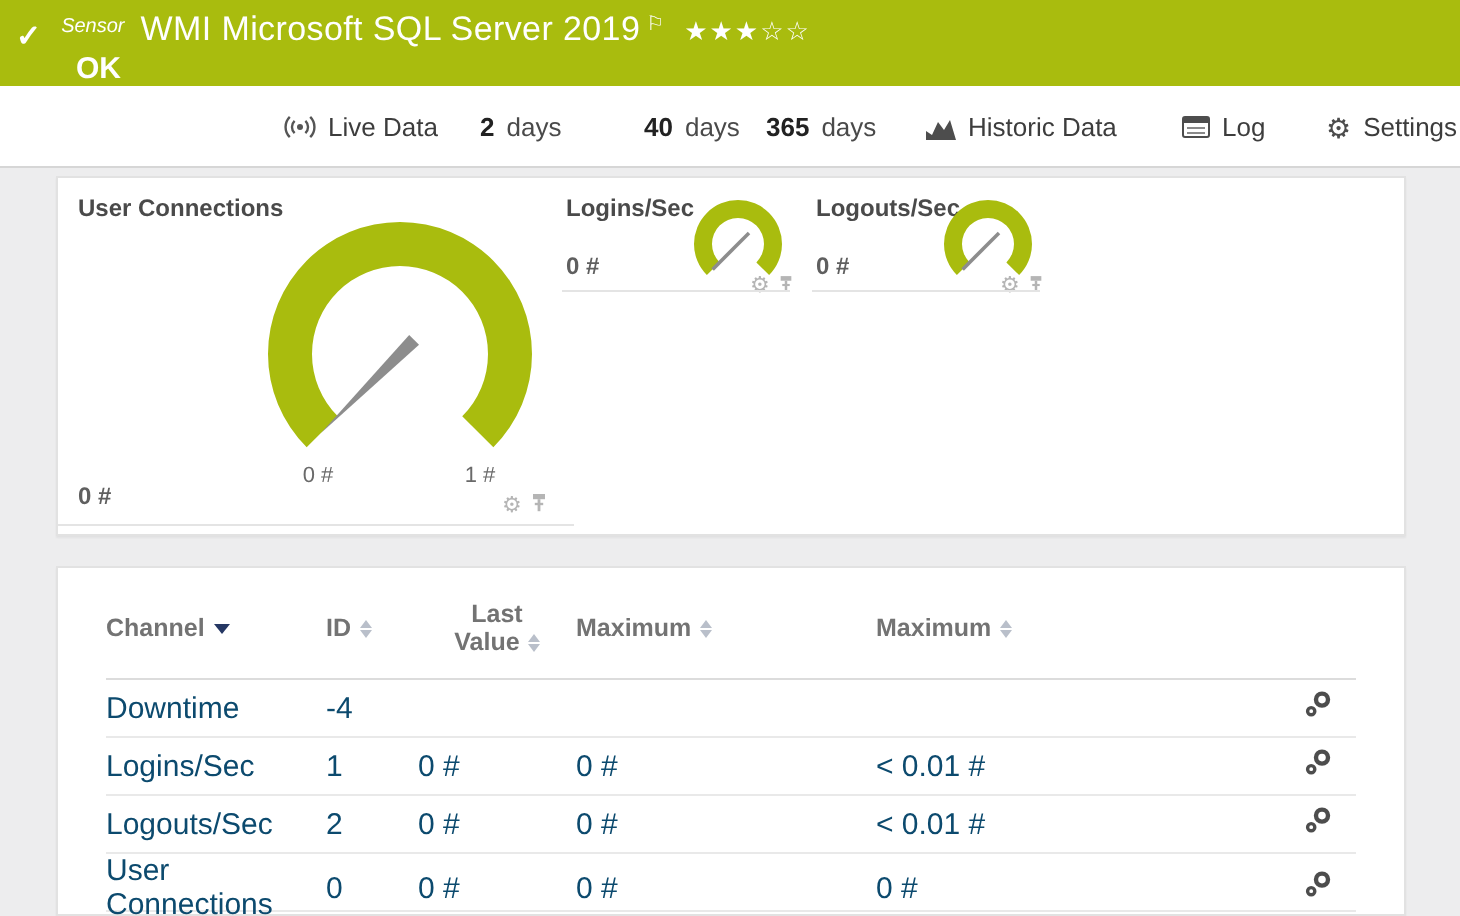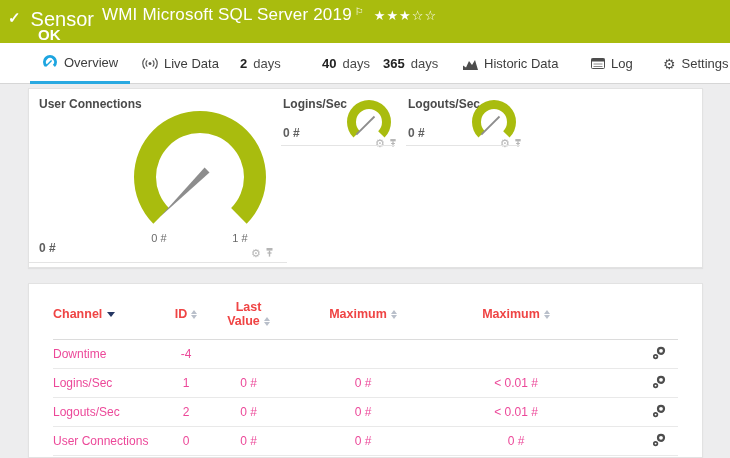--- a/index.html
+++ b/index.html
@@ -9,21 +9,21 @@
     background: #ededee;
     position: relative;
     overflow: hidden;
     color: #4a4a4a;
   }
 
   
   .topbar { position:absolute; left:0; top:0; width:730px; height:43px; background:#a9bc0e; color:#fff; }
   .titlerow { position:absolute; left:8px; top:5px; display:flex; align-items:flex-start; }
   .check { font-size:15px; font-weight:bold; padding-top:4px; }
-  .kind { font-size:20px; padding-top:3px; margin-left:10px; }
+  .kind { font-style:italic; font-size:10px; padding-top:3px; margin-left:10px; }
   .sensor-title { font-size:17px; font-weight:normal; margin-left:8px; letter-spacing:.2px; }
   .flagicon { font-size:10px; margin-left:3px; padding-top:1px; cursor:pointer; }
   .stars { font-size:13px; letter-spacing:1px; margin-left:10px; padding-top:3px; cursor:pointer; }
   .okstatus { position:absolute; left:38px; top:26px; font-size:15px; font-weight:bold; }
 
   
   .tabbar { position:absolute; left:0; top:43px; width:730px; height:41px; background:#fff; border-bottom:1px solid #d6d6d6; }
   .tab { position:absolute; top:0; height:41px; display:flex; align-items:center; gap:6px; font-size:13px; color:#3d3d3d; cursor:pointer; white-space:nowrap; }
   .tab.active { border-bottom:3px solid #29a9e1; padding:0 12px; }
   .tab .num { font-weight:bold; color:#222; }
@@ -57,23 +57,23 @@
   .gw-1 { left:252px; }
   .gw-2 { left:377px; }
   .gw-small .gtitle { left:2px; }
   .gw-small svg.gauge { position:absolute; left:64px; top:10px; }
   .gw-small .gvalue { left:2px; top:37px; }
   .gw-small .gicons { left:94px; top:45px; }
   .gw-small .gsep { left:0; top:56px; width:114px; }
 
   
   .trow { display:grid; grid-template-columns:110px 46px 79px 150px 156px 1fr; align-items:center; }
-  .thead { height:52px; font-size:12.5px; font-weight:bold; color:#ef4444; border-bottom:1px solid #dcdcdc; cursor:default; }
-  .tbody-row { height:29px; font-size:12px; color:#ec4899; border-bottom:1px solid #e9e9e9; }
-  .c-right { text-align:center; }
+  .thead { height:52px; font-size:12.5px; font-weight:bold; color:#737373; border-bottom:1px solid #dcdcdc; cursor:default; }
+  .tbody-row { height:29px; font-size:15px; color:#0c4a6e; border-bottom:1px solid #e9e9e9; }
+  .c-right { text-align:left; }
   .c-gear { text-align:right; padding-right:12px; }
   .lastcol { text-align:center; line-height:14px; }
   .hcell { cursor:pointer; }
   .caret-down { display:inline-block; width:0; height:0; border-left:4px solid transparent; border-right:4px solid transparent; border-top:5px solid #253763; margin-left:5px; vertical-align:middle; }
   .sort { display:inline-flex; flex-direction:column; gap:1px; margin-left:4px; vertical-align:middle; }
   .sort i { display:block; width:0; height:0; border-left:3.5px solid transparent; border-right:3.5px solid transparent; }
   .sort .up { border-bottom:4px solid #b9bfca; }
   .sort .down { border-top:4px solid #b9bfca; }
   .chan-gears { cursor:pointer; display:inline-block; }
 </style>
@@ -85,29 +85,20 @@
     <span class="check">✓</span>
     <span class="kind">Sensor</span>
     <span class="sensor-title">WMI Microsoft SQL Server 2019</span>
     <span class="flagicon">⚐</span>
     <span class="stars"><span>★★★</span><span>☆☆</span></span>
   </div>
   <div class="okstatus">OK</div>
 </div>
 
 <div class="tabbar">
-  <div class="tab active" style="left:30px">
-    <span class="tabicon">
-      <svg width="16" height="16" viewBox="-8 -8 16 16">
-          <path d="M-4.95,4.95 A7,7 0 1 1 4.95,4.95 L2.83,2.83 A4,4 0 1 0 -2.83,2.83 Z" fill="#1da5e0"></path>
-          <line x1="1.6" y1="-1.6" x2="-4.2" y2="4.2" stroke="#1da5e0" stroke-width="1.4"></line>
-        </svg>
-    </span>
-    <span>Overview</span>
-  </div>
   <div class="tab" style="left:142px">
     <span class="tabicon">
       <svg width="16" height="13" viewBox="0 0 16 13">
           <circle cx="8" cy="6.5" r="1.5" fill="#555"></circle>
           <path d="M5.3,3.4 A4.3,4.3 0 0 0 5.3,9.6 M2.9,1.4 A7.2,7.2 0 0 0 2.9,11.6 M10.7,3.4 A4.3,4.3 0 0 1 10.7,9.6 M13.1,1.4 A7.2,7.2 0 0 1 13.1,11.6" fill="none" stroke="#555" stroke-width="1.2"></path>
         </svg>
     </span>
     <span>Live Data</span>
   </div>
   <div class="tab" style="left:240px">

